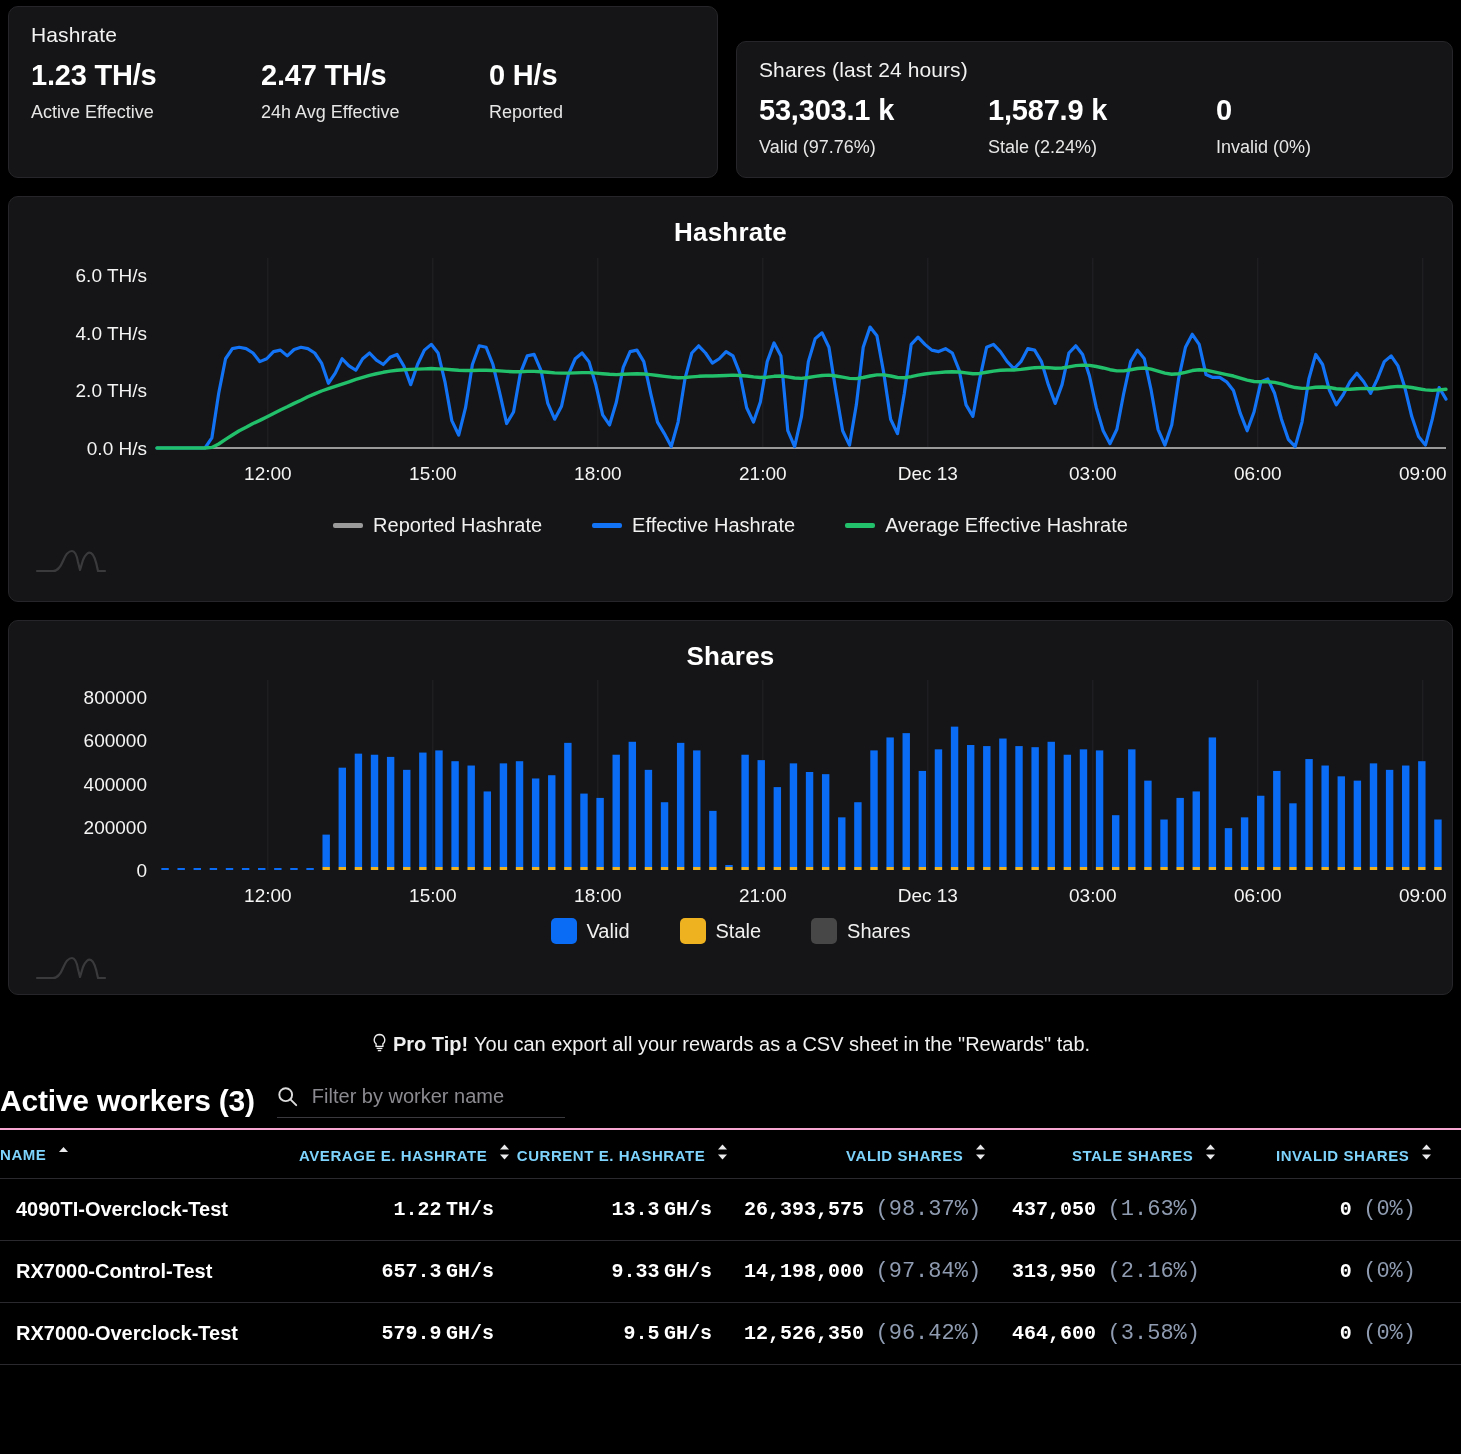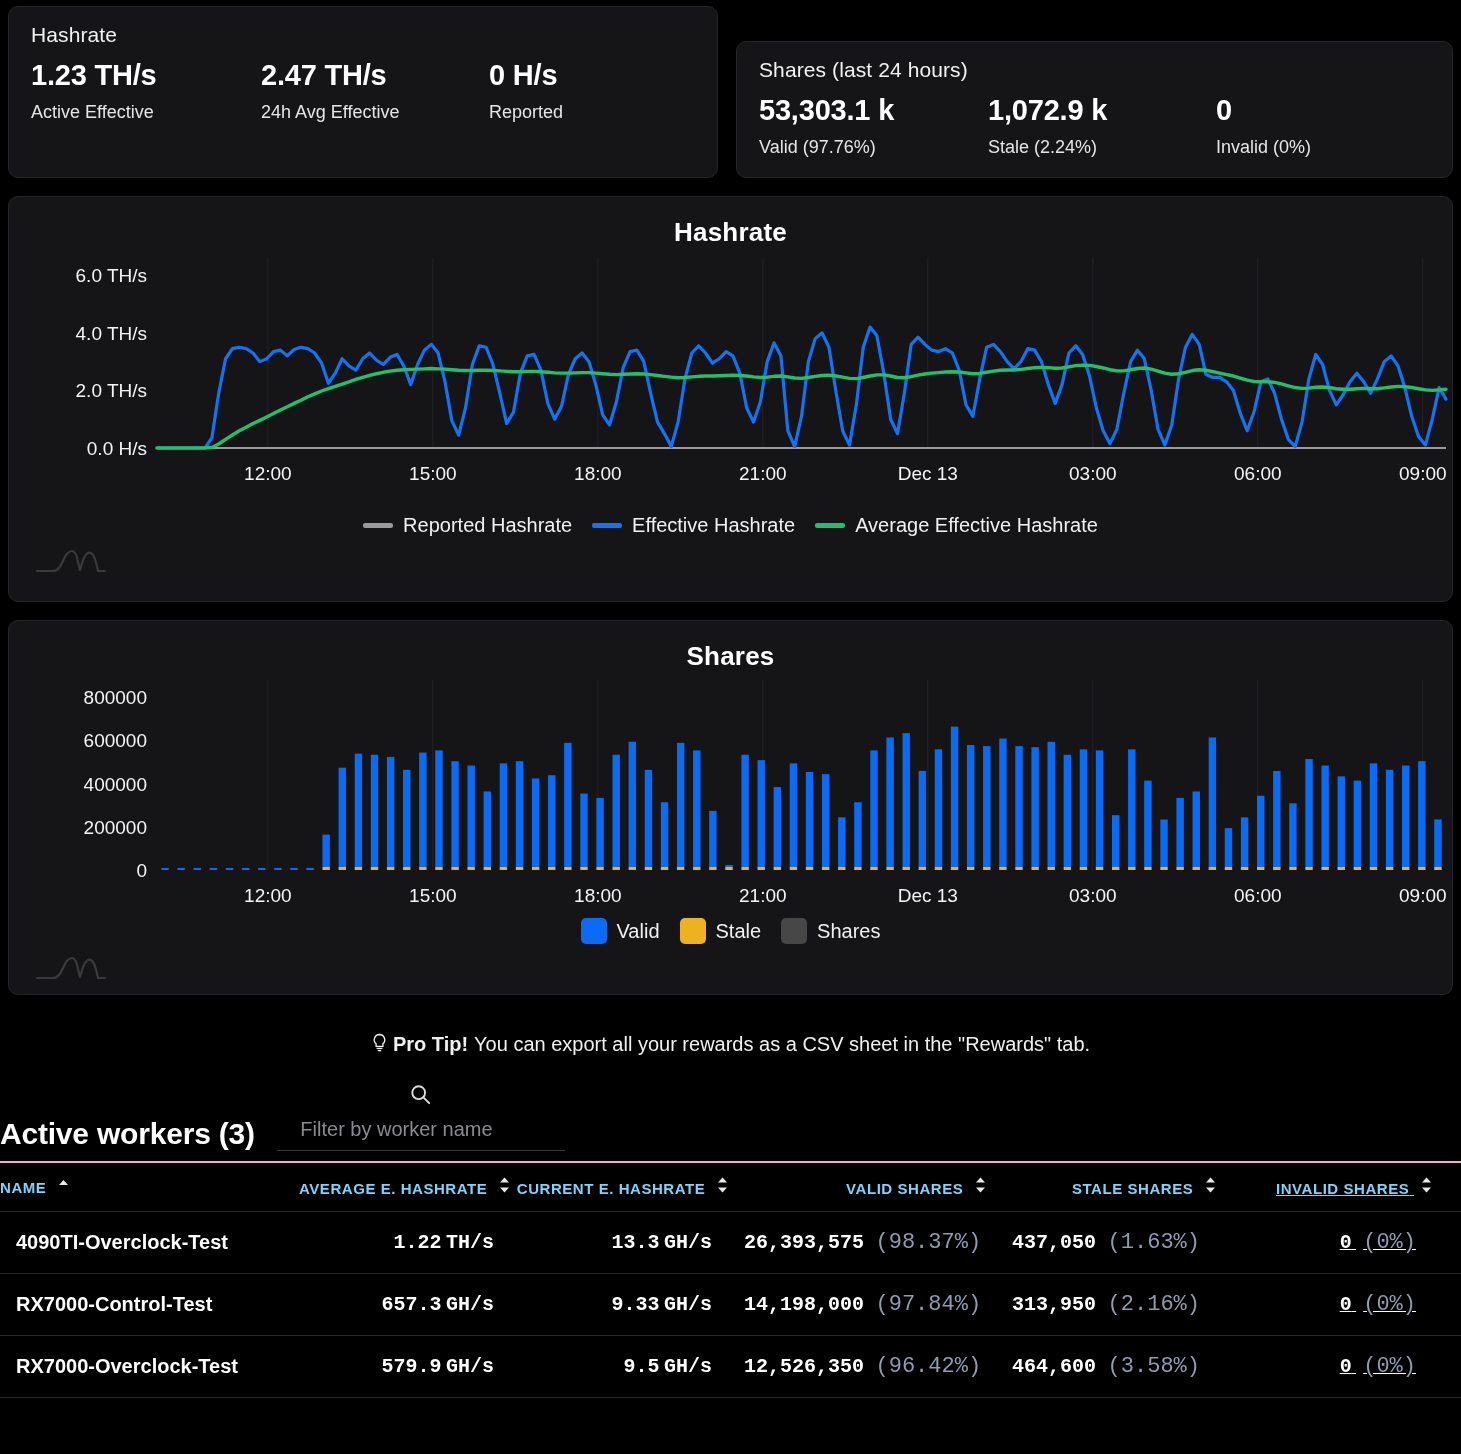--- a/index.html
+++ b/index.html
@@ -68,21 +68,21 @@
     font-weight: 700;
     color: #ffffff;
     padding-top: 20px;
     letter-spacing: .2px;
   }
   .chart-wrap { position: relative; }
   .chart-legend {
     display: flex;
     justify-content: center;
     align-items: center;
-    gap: 20px;
+    gap: 50px;
     margin-top: 2px;
   }
   .legend-item { display: flex; align-items: center; gap: 10px; }
   .legend-line { width: 30px; height: 5px; border-radius: 2px; display: block; }
   .legend-swatch { width: 26px; height: 26px; border-radius: 5px; display: block; }
   .legend-text { font-size: 20px; color: #f0f0f0; }
   .watermark { padding: 12px 0 14px 26px; }
 
   
   .protip {
@@ -109,21 +109,20 @@
     letter-spacing: -.2px;
     white-space: nowrap;
   }
   .filter-box {
     display: flex;
     align-items: center;
     gap: 12px;
     border-bottom: 1px solid #3a3a3e;
     width: 288px;
     padding-bottom: 8px;
-    flex-direction: column;
   }
   .filter-input {
     background: transparent;
     border: none;
     outline: none;
     color: #ffffff;
     font-family: "Liberation Sans", sans-serif;
     font-size: 20px;
     width: 245px;
   }
@@ -148,21 +147,21 @@
     padding: 18px 16px;
     border-bottom: 1px solid #2a2a2e;
     white-space: nowrap;
   }
   th.c-name, td.c-name { text-align: left; padding-left: 28px; width: 282px; }
   th.c-num, td.c-num { text-align: right; }
   .w-avg { width: 228px; padding-right: 14px; }
   .w-cur { width: 218px; padding-right: 14px; }
   .w-valid { width: 258px; padding-right: 14px; }
   .w-stale { width: 230px; padding-right: 14px; }
-  .w-invalid { width: 216px; padding-right: 14px; text-decoration: underline; }
+  .w-invalid { width: 216px; padding-right: 14px; }
   .w-last { width: 128px; padding-right: 14px; }
   .cell-name {
     font-size: 20px; font-weight: 700; color: #ffffff;
   }
   .mono {
     font-family: "Liberation Mono", monospace;
     font-size: 20px;
     font-weight: 700;
     color: #ffffff;
   }
@@ -203,21 +202,21 @@
     </div>
 
     <div class="card shares">
       <div class="card-title">Shares (last 24 hours)</div>
       <div class="stats">
         <div class="stat">
           <div class="stat-value">53,303.1 k</div>
           <div class="stat-label">Valid (97.76%)</div>
         </div>
         <div class="stat">
-          <div class="stat-value">1,072.9 k</div>
+          <div class="stat-value">1,587.9 k</div>
           <div class="stat-label">Stale (2.24%)</div>
         </div>
         <div class="stat">
           <div class="stat-value">0</div>
           <div class="stat-label">Invalid (0%)</div>
         </div>
       </div>
     </div>
   </div>
 

